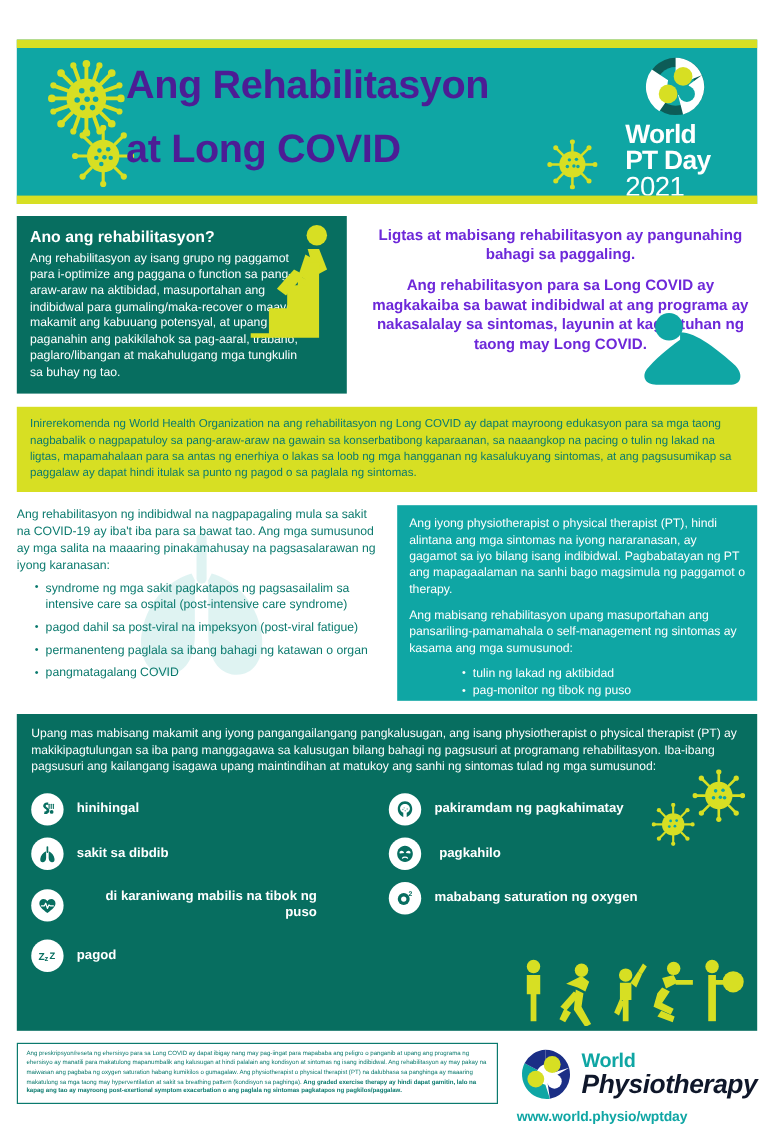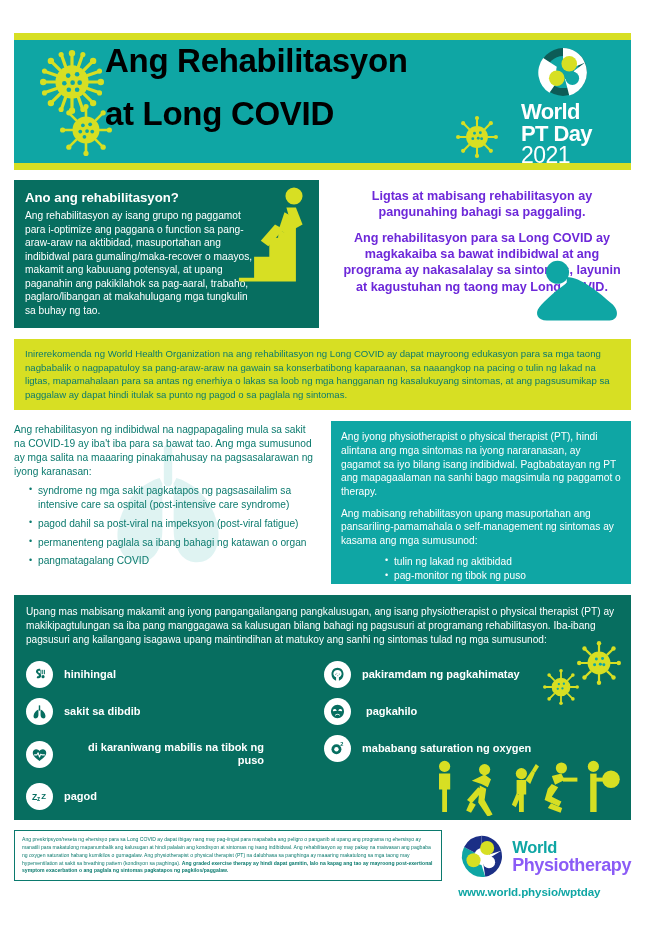--- a/index.html
+++ b/index.html
@@ -21,23 +21,23 @@
     position: relative;
     margin-top: 33px;
     height: 137px;
     background: #0fa6a4;
     border-top: 7px solid #d7df23;
     border-bottom: 7px solid #d7df23;
     overflow: hidden;
   }
   .hdr-title {
     position: absolute;
-    left: 91px; top: 0;
+    left: 91px; top: 10px;
     width: 420px;
-    color: #000000;
+    color: #4c1d95;
     font-size: 33px;
     font-weight: bold;
     line-height: 1.25;
     letter-spacing: -0.3px;
   }
   .hdr-title .l2 { display:block;margin-top:12px; }
 
   
   .wptday {
     position: absolute;
@@ -63,21 +63,21 @@
     margin-left: 2px;
     letter-spacing: -0.5px;
   }
 
   .virus { position: absolute; }
 
   
   .top-row { display: flex; gap: 12px; margin-top: 10px; height: 148px; }
   .panel-dark {
     position: relative;
-    width: 305px;
+    width: 275px;
     background: #076e60;
     color: #ffffff;
     padding: 10px 11px 8px 11px;
     overflow: hidden;
   }
   .panel-dark h2 {
     font-size: 13.2px; font-weight: bold; margin-bottom: 4px;
   }
   .panel-dark p { font-size: 10.2px; line-height: 1.33; max-width: 236px; }
   .stairs-ico { position: absolute; right: 6px; top: 6px; width: 76px; height: 96px; }
@@ -122,21 +122,21 @@
   .mid-right li { position: relative; padding-left: 9px; margin-bottom: 1px; }
   .mid-right li::before { content: "\2022"; position: absolute; left: 0; top: -0.5px; font-size: 9px; }
 
   
   .symptoms {
     position: relative;
     margin-top: 11px;
     background: #076e60;
     color: #ffffff;
     padding: 10px 12px 10px 12px;
-    height: 225px;
+    height: 264px;
     overflow: hidden;
   }
   .symptoms > .intro { font-size: 10.1px; line-height: 1.38; max-width: 600px; }
   .sym-grid {
     position: relative;
     display: grid;
     grid-template-columns: 290px 1fr;
     margin-top: 9px;
     column-gap: 8px;
   }
@@ -159,21 +159,21 @@
     padding: 5px 6px 5px 7px;
     font-size: 5.1px;
     line-height: 1.52;
   }
   .fineprint .b { font-weight: bold; }
   .brand { flex: 1; padding-left: 6px; padding-top: 3px; }
   .brand-row { display: flex; align-items: center; gap: 7px; }
   .brand-mark { width: 47px; height: 47px; flex: 0 0 47px; }
   .brand-txt { line-height: 1.02; }
   .brand-txt .w { color: #0fa6a4; font-size: 16.5px; font-weight: bold; letter-spacing: -0.3px; }
-  .brand-txt .p { color: #8b5cf6; font-size: 18px; font-weight: bold; letter-spacing: -0.4px; display:block; }
+  .brand-txt .p { color: #0f172a; font-size: 22px; font-weight: bold; letter-spacing: -0.4px; display:block;font-style:italic; }
   .brand-url { color: #0fa6a4; font-size: 11.6px; font-weight: bold; margin-top: 5px; letter-spacing: -0.1px; }
 </style>
 </head>
 <body>
 
 <div class="page">
 
   <div class="header">
 
     <svg class="virus" style="left:26px;top:10px;width:64px;height:64px;" viewBox="0 0 100 100">

